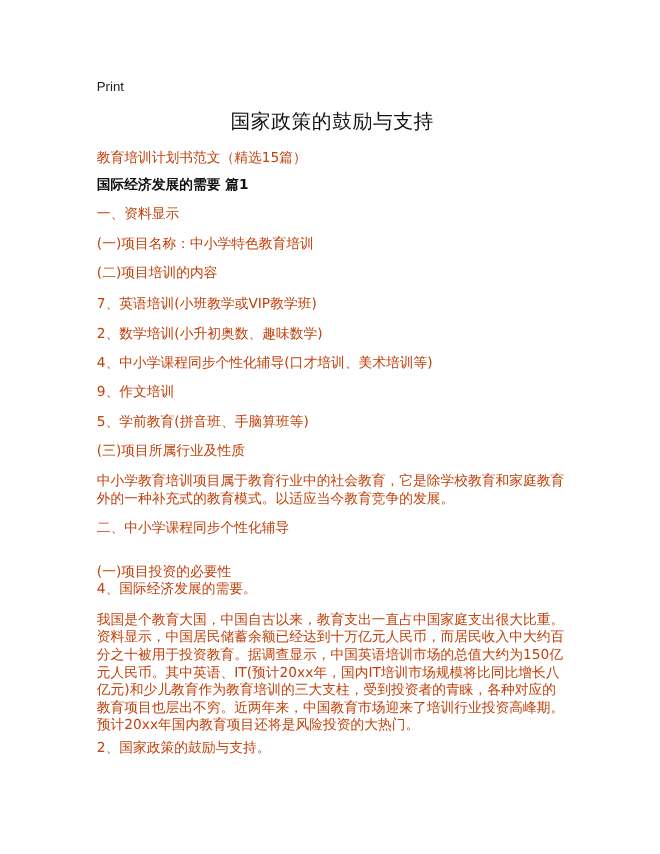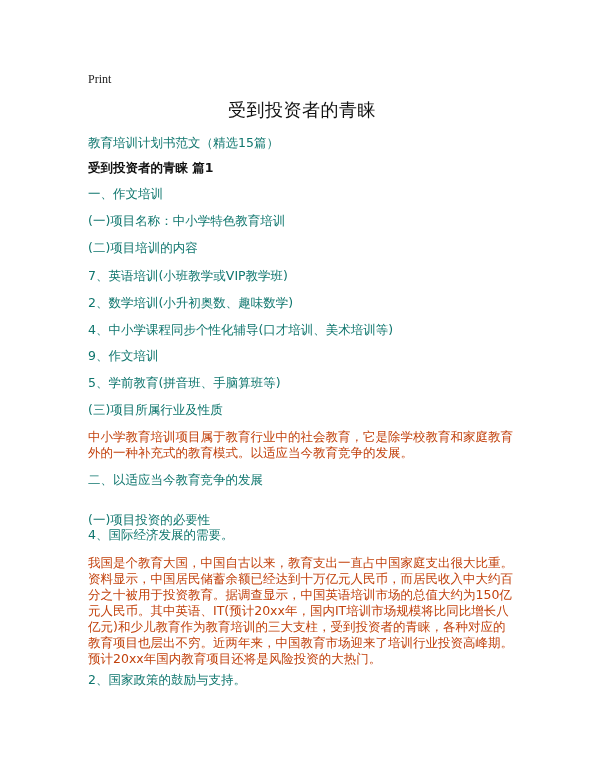--- a/index.html
+++ b/index.html
@@ -1,45 +1,45 @@
 <!DOCTYPE html>
 <html><head>
 <meta charset="utf-8">
 <style>
   html, body { margin: 0; padding: 0; background: #ffffff; }
   body { width: 600px; height: 776px; overflow: hidden; position: relative;
          font-family: "DejaVu Sans", sans-serif; color: #1a1a1a; }
   .page { position: absolute; left: 88px; top: 0; width: 428px; }
-  .print { position: absolute; top: 72px; left: 0; font-family: Liberation Serif, serif; font-size: 12px; color: #222; }
+  .print { position: absolute; top: 72px; left: 0; font-family: Liberation Sans, sans-serif; font-size: 12px; color: #222; }
   .title { position: absolute; top: 98px; left: 0; width: 428px; text-align: center; font-size: 18px; color: #111; letter-spacing: 0.5px; }
-  .line { position: absolute; left: 0; font-size: 12.5px; line-height: 16px; white-space: nowrap; color: #0f766e; }
+  .line { position: absolute; left: 0; font-size: 12.5px; line-height: 16px; white-space: nowrap; color: #c2410c; }
   .bold { font-weight: bold; color: #111; }
   .para { position: absolute; left: 0; width: 428px; font-size: 12.5px; line-height: 16px; color: #c2410c; white-space: normal; word-break: break-all; }
 </style>
 </head>
 <body>
 
 <div class="page">
   <div class="print">Print</div>
-  <div class="title">受到投资者的青睐</div>
+  <div class="title">国家政策的鼓励与支持</div>
   <div class="line" style="top:135px">教育培训计划书范文（精选15篇）</div>
-  <div class="line bold" style="top:160px">受到投资者的青睐 篇1</div>
+  <div class="line bold" style="top:160px">国际经济发展的需要 篇1</div>
 
-  <div class="line" style="top:186px">一、作文培训</div>
+  <div class="line" style="top:186px">一、资料显示</div>
   <div class="line" style="top:213px">(一)项目名称：中小学特色教育培训</div>
   <div class="line" style="top:240px">(二)项目培训的内容</div>
   <div class="line" style="top:268px">7、英语培训(小班教学或VIP教学班)</div>
   <div class="line" style="top:295px">2、数学培训(小升初奥数、趣味数学)</div>
   <div class="line" style="top:322px">4、中小学课程同步个性化辅导(口才培训、美术培训等)</div>
   <div class="line" style="top:348px">9、作文培训</div>
   <div class="line" style="top:375px">5、学前教育(拼音班、手脑算班等)</div>
   <div class="line" style="top:402px">(三)项目所属行业及性质</div>
 
   <div class="para" style="top:429px">中小学教育培训项目属于教育行业中的社会教育，它是除学校教育和家庭教育外的一种补充式的教育模式。以适应当今教育竞争的发展。</div>
 
-  <div class="line" style="top:472px">二、以适应当今教育竞争的发展</div>
+  <div class="line" style="top:472px">二、中小学课程同步个性化辅导</div>
   <div class="line" style="top:512px">(一)项目投资的必要性</div>
   <div class="line" style="top:527px">4、国际经济发展的需要。</div>
 
   <div class="para" style="top:555px">我国是个教育大国，中国自古以来，教育支出一直占中国家庭支出很大比重。资料显示，中国居民储蓄余额已经达到十万亿元人民币，而居民收入中大约百分之十被用于投资教育。据调查显示，中国英语培训市场的总值大约为150亿元人民币。其中英语、IT(预计20xx年，国内IT培训市场规模将比同比增长八亿元)和少儿教育作为教育培训的三大支柱，受到投资者的青睐，各种对应的教育项目也层出不穷。近两年来，中国教育市场迎来了培训行业投资高峰期。预计20xx年国内教育项目还将是风险投资的大热门。</div>
 
   <div class="line" style="top:672px">2、国家政策的鼓励与支持。</div>
 </div>
 
 </body></html>

